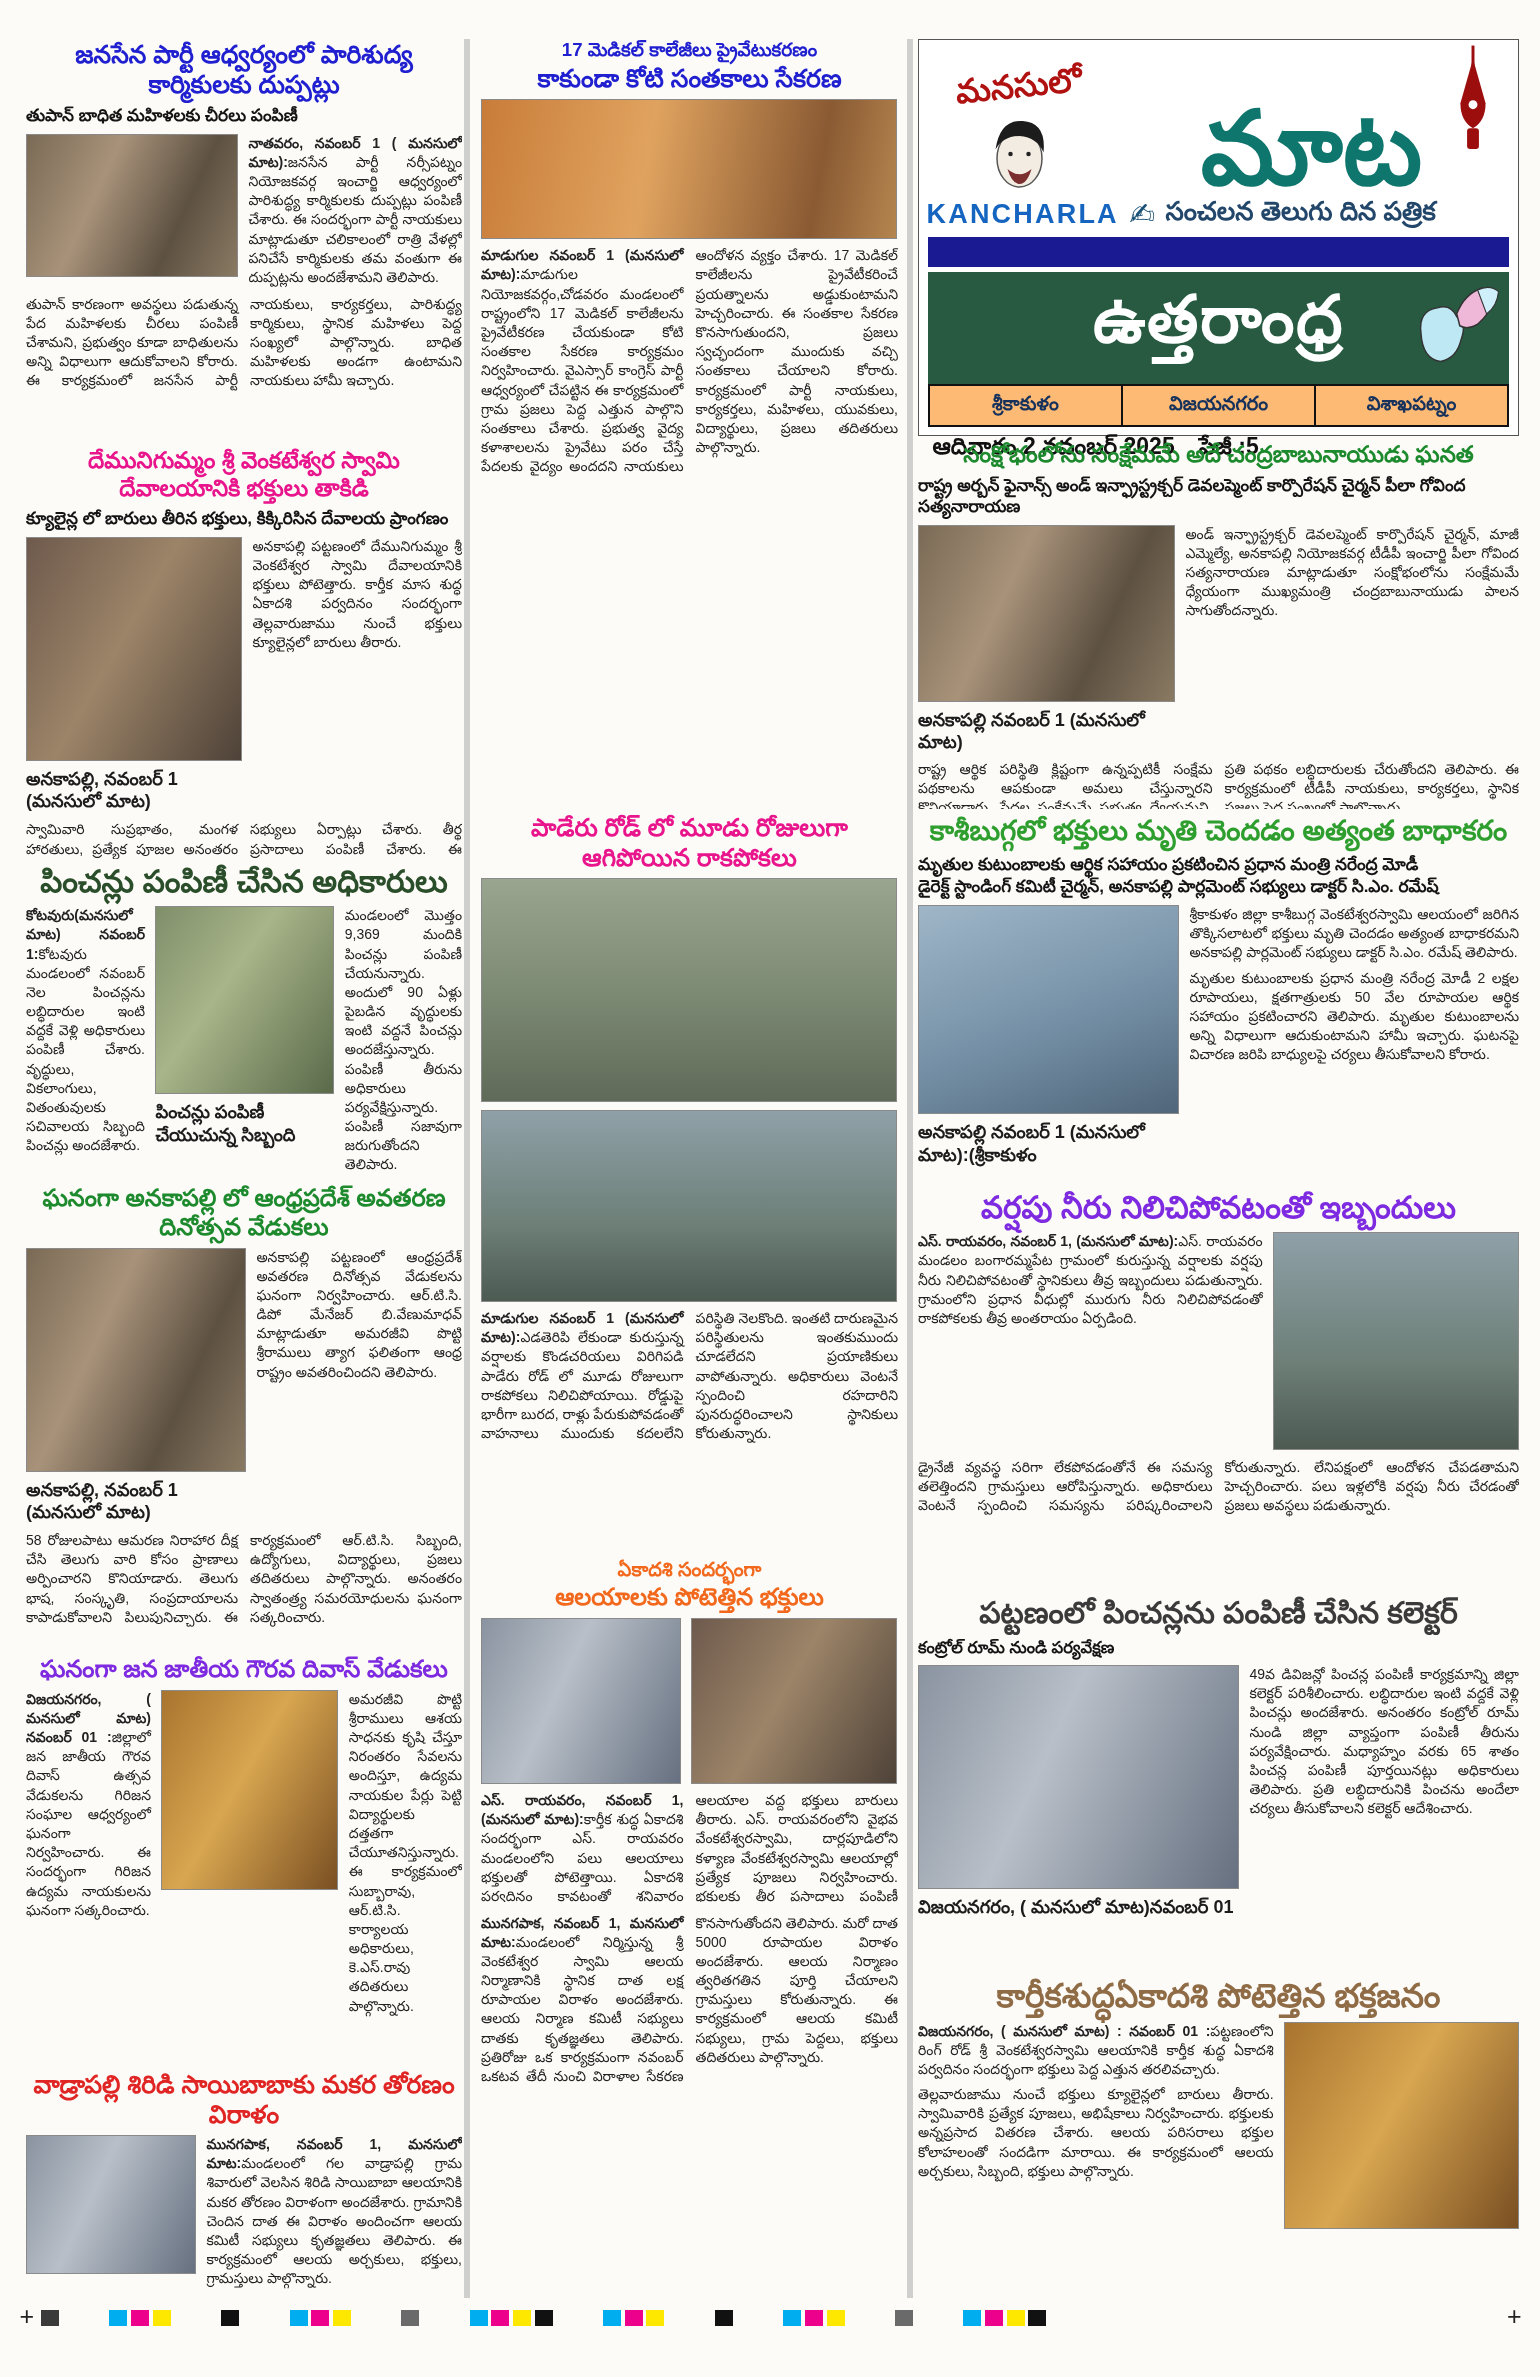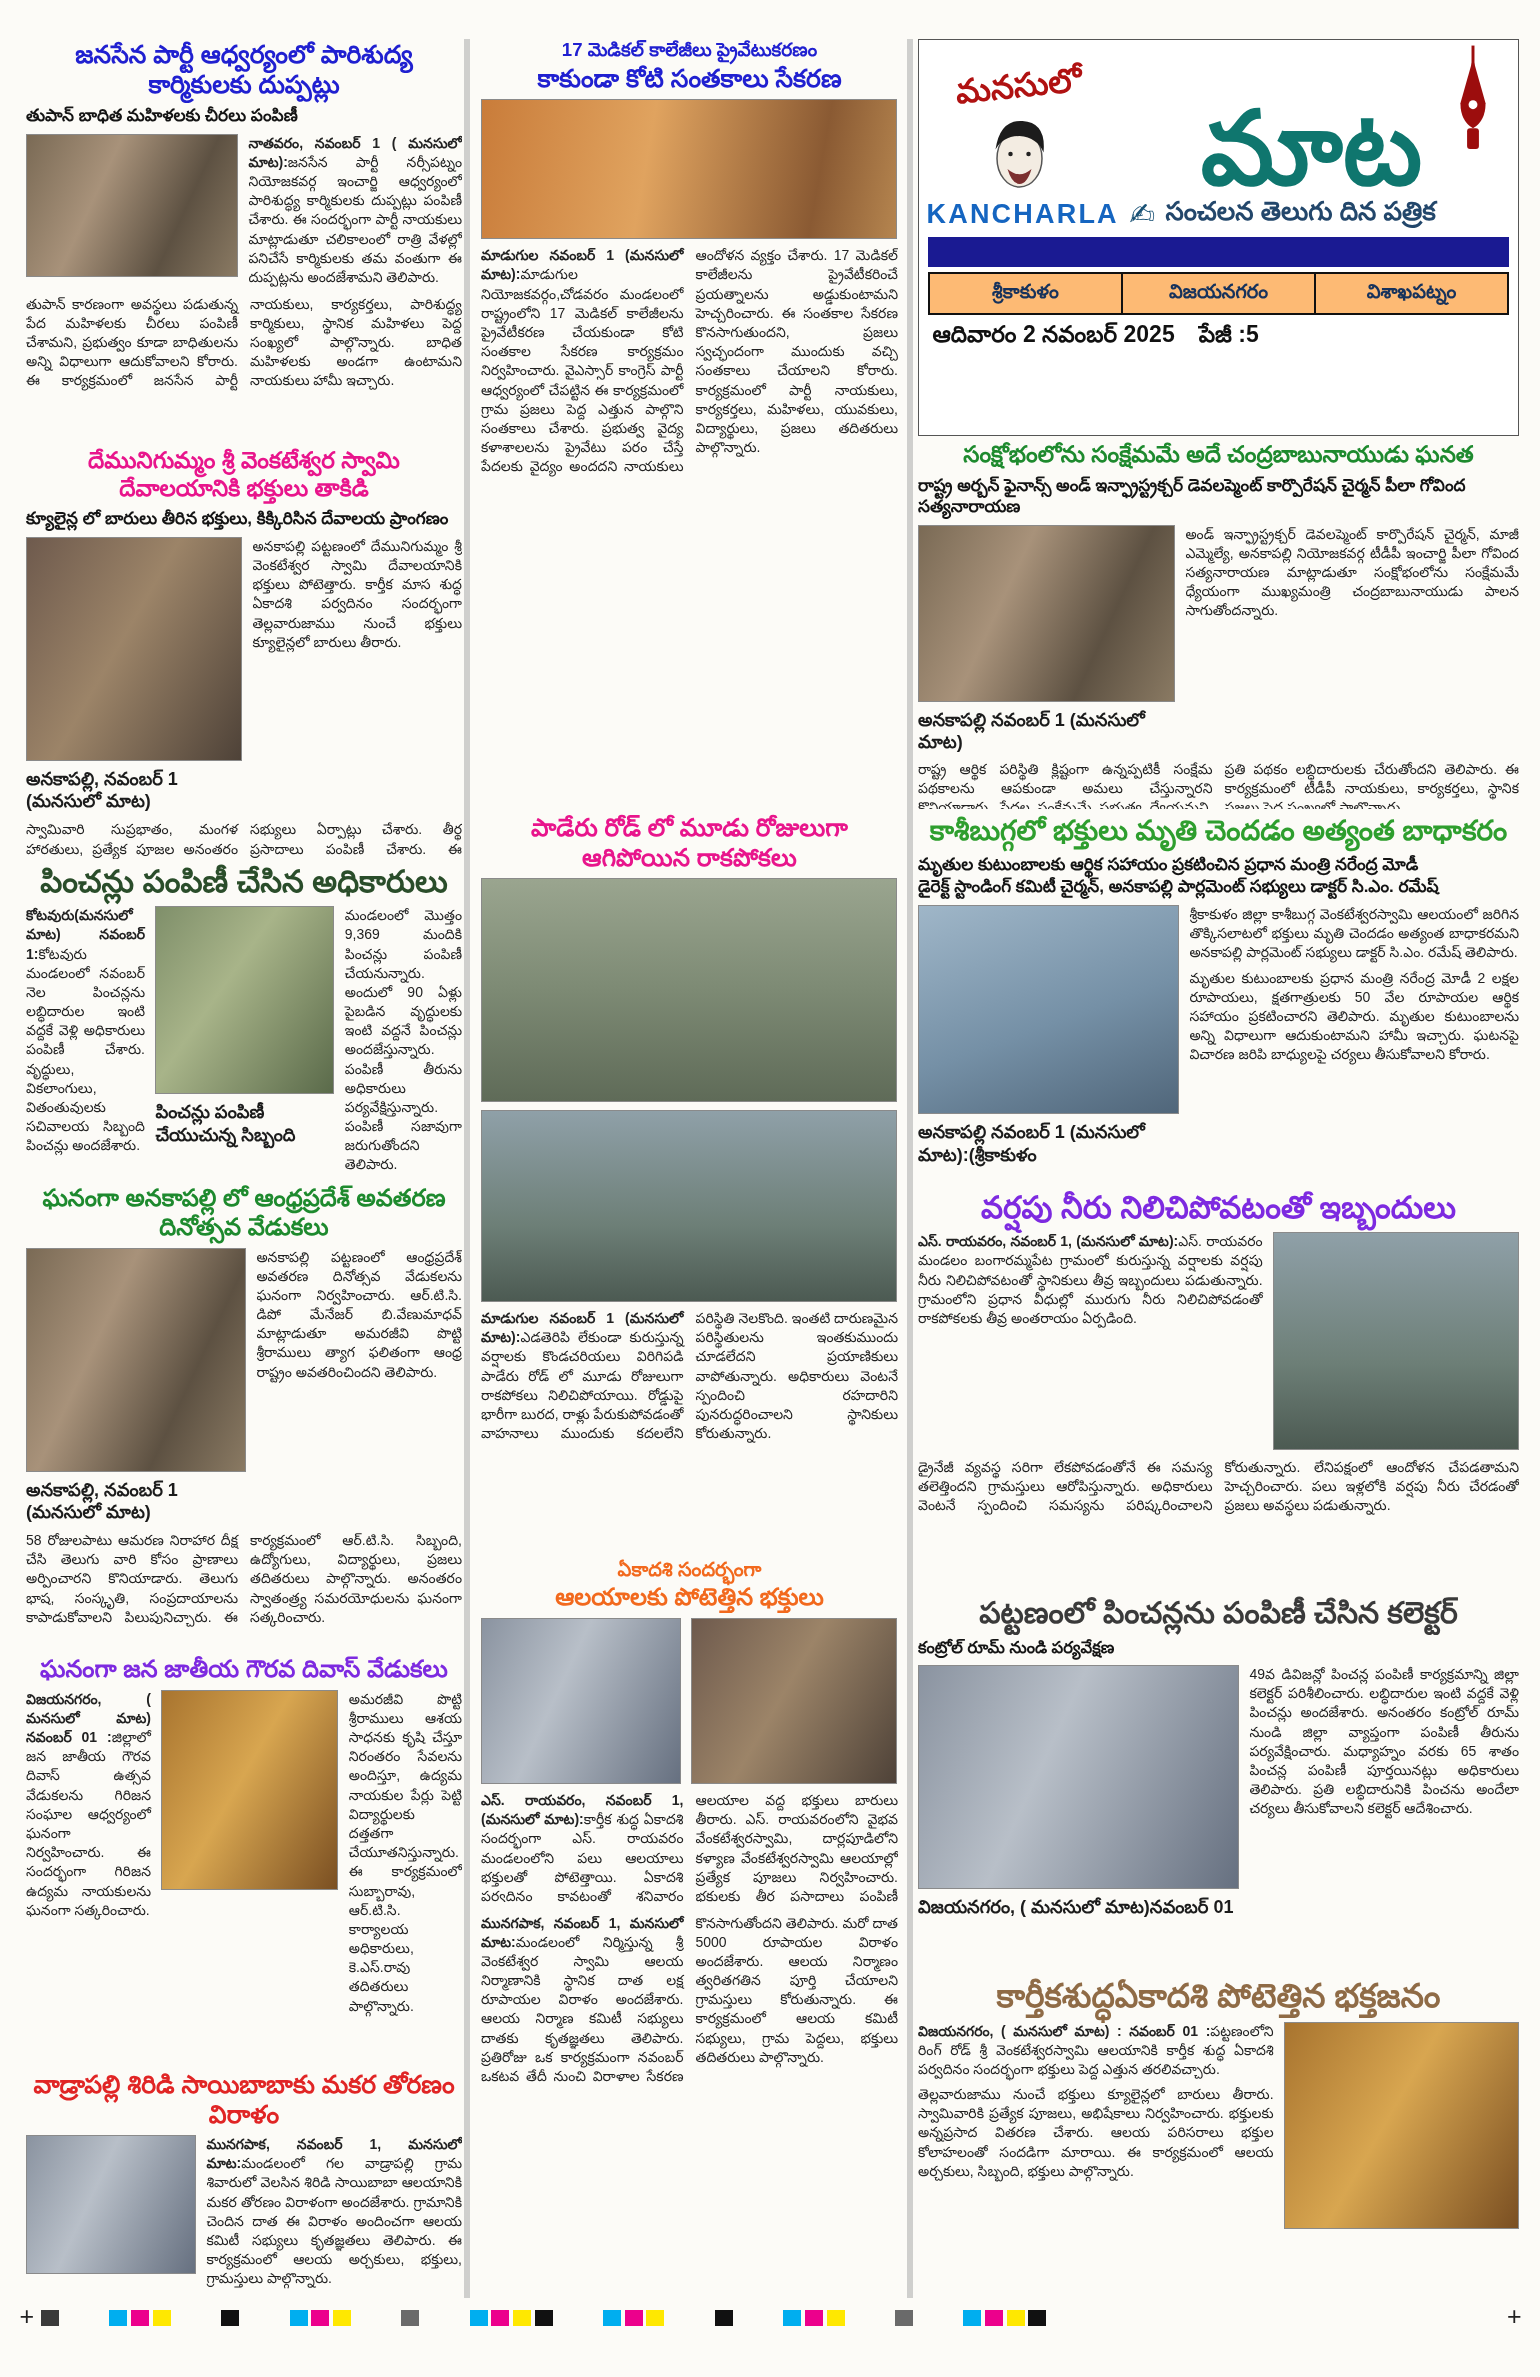--- a/index.html
+++ b/index.html
@@ -86,20 +86,28 @@
         <circle cx="23" cy="80" r="6" fill="#fff"></circle>
         <rect x="15" y="112" width="16" height="28" rx="4" fill="#9c0d0d"></rect>
       </svg>
     </div>
     <div class="mh-brandrow">
       <span class="mh-brand">KANCHARLA</span>
       <span class="mh-hand">✍</span>
       <span class="mh-tagline">సంచలన తెలుగు దిన పత్రిక</span>
     </div>
     <div class="mh-navy"></div>
+    <div class="mh-green">
+      <span class="mh-edition">ఉత్తరాంధ్ర</span>
+      <svg class="mh-map" width="88" height="94" viewBox="0 0 118 126">
+        <path d="M8 70 Q4 40 30 36 Q48 30 56 48 Q70 56 62 78 Q56 104 34 108 Q10 104 8 70 Z" fill="#bfe8f5" stroke="#333" stroke-width="2"></path>
+        <path d="M56 44 Q66 18 88 10 Q104 6 110 20 Q100 44 84 58 Q70 66 60 60 Z" fill="#f0b8d8" stroke="#333" stroke-width="2"></path>
+        <path d="M84 12 Q100 4 112 14 Q110 34 96 44 Z" fill="#cfeffa" stroke="#333" stroke-width="1.5"></path>
+      </svg>
+    </div>
     <div class="mh-districts">
       <div>శ్రీకాకుళం</div>
       <div>విజయనగరం</div>
       <div>విశాఖపట్నం</div>
     </div>
     <div class="mh-daterow">
       <span>ఆదివారం 2 నవంబర్ 2025</span>
       <span>పేజీ :5</span>
     </div>
   </header>

